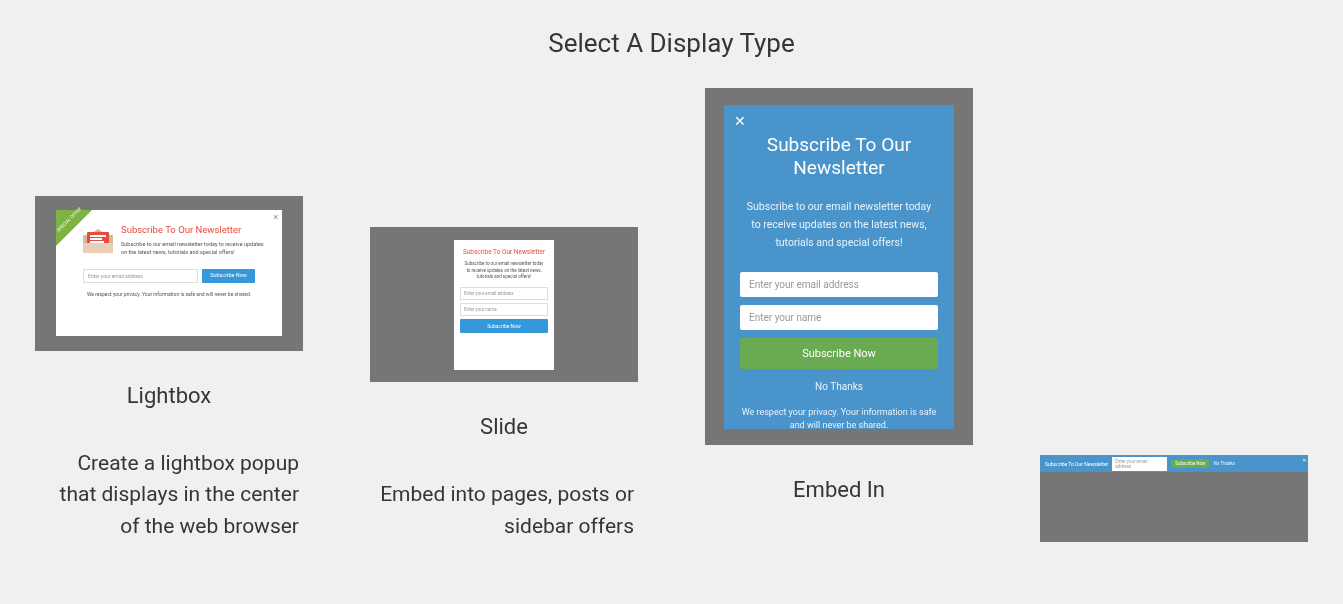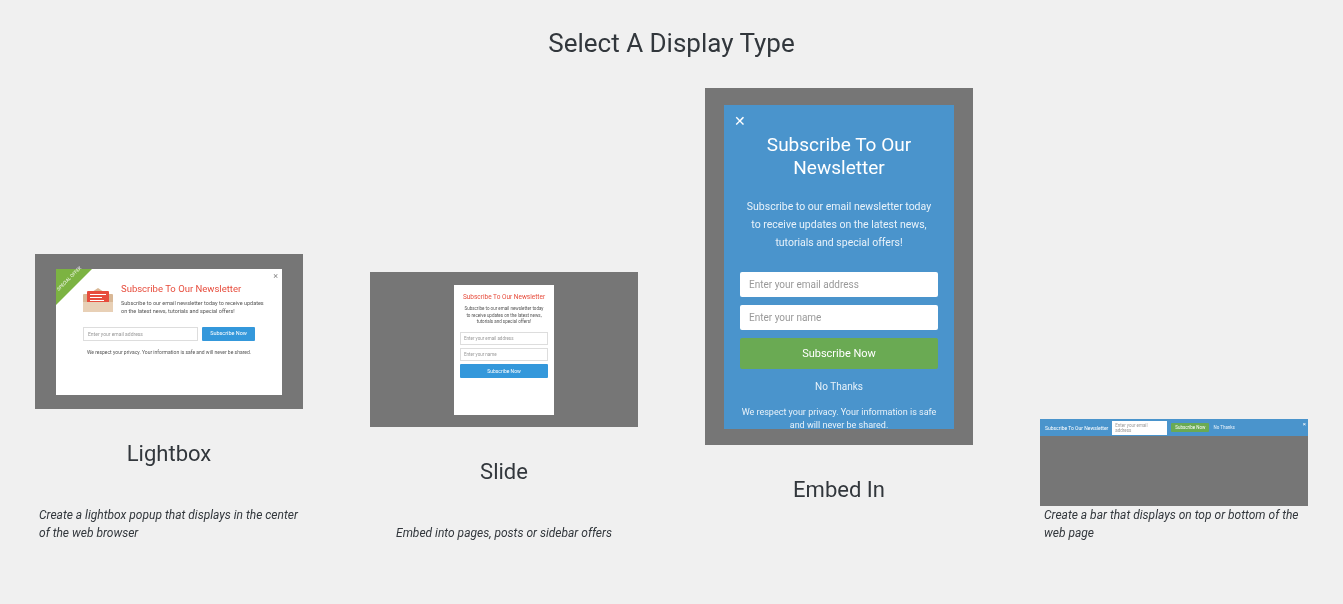--- a/index.html
+++ b/index.html
@@ -37,26 +37,25 @@
       cursor: pointer;
     }
     .option-title {
       font-size: 22px;
       color: #32373c;
       font-weight: 400;
       margin-top: 32px;
       margin-bottom: 40px;
     }
     .option-desc {
-      font-size: 12px;
+      font-size: 21px;
       color: #32373c;
-      text-align: left;
+      text-align: right;
       line-height: 1.5;
       padding: 0 5px;
-      font-style: italic;
     }
     .preview {
       background: #767676;
       display: flex;
       align-items: center;
       justify-content: center;
       position: relative;
     }
 
     
@@ -424,16 +423,15 @@
   <div class="option">
     <div class="preview preview-notifbar">
       <div class="notifbar">
         <div class="notifbar-title">Subscribe To Our Newsletter</div>
         <div class="notifbar-input">Enter your email address</div>
         <div class="notifbar-btn">Subscribe Now</div>
         <div class="notifbar-nothanks">No Thanks</div>
         <div class="notifbar-close">×</div>
       </div>
     </div>
-    <p class="option-desc">Create a bar that displays on top or bottom of the web page</p>
   </div>
 
 </div>
 
 </body></html>

